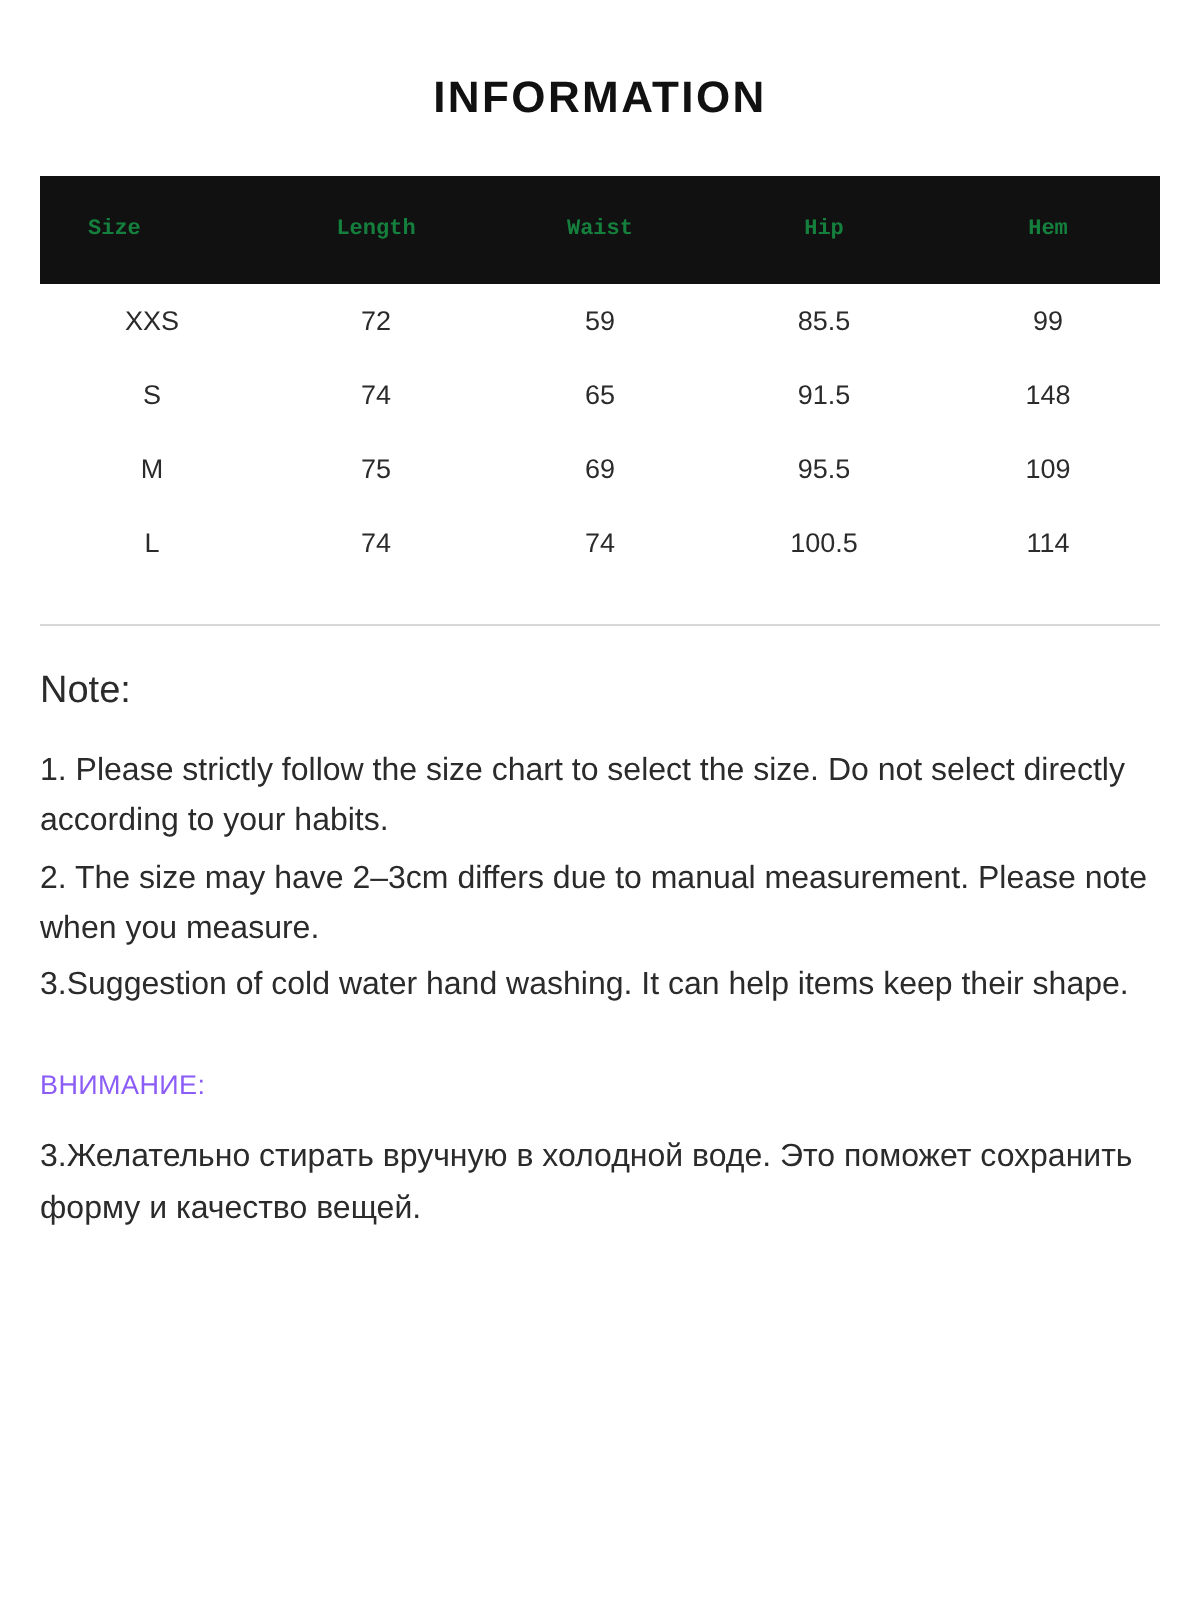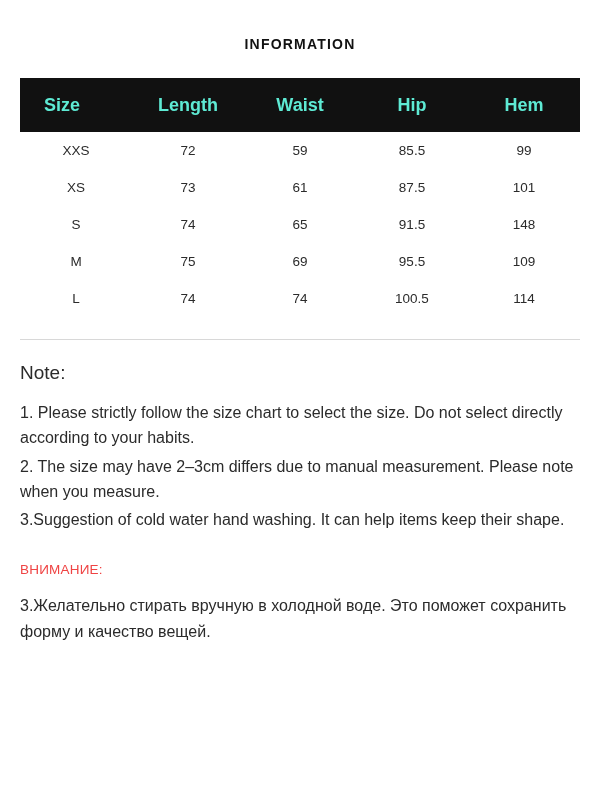--- a/index.html
+++ b/index.html
@@ -16,41 +16,42 @@
   }
   .page {
     width: 600px;
     height: 800px;
     position: relative;
     box-sizing: border-box;
     padding: 0 20px;
   }
   .title {
     text-align: center;
-    font-size: 14px;
+    font-size: 22px;
     font-weight: bold;
     letter-spacing: 1.2px;
     color: #111111;
     padding-top: 36px;
     padding-bottom: 10px;
   }
   table.size-table {
     width: 560px;
     margin: 16px auto 0 auto;
     border-collapse: collapse;
     table-layout: fixed;
   }
   table.size-table thead th {
     background: #111111;
-    color: #5eead4;
-    font-size: 18px;
+    color: #15803d;
+    font-size: 11px;
     font-weight: bold;
     height: 52px;
     vertical-align: middle;
     text-align: center;
+    font-family: Liberation Mono, monospace;
   }
   table.size-table thead th:first-child {
     text-align: left;
     padding-left: 24px;
   }
   table.size-table tbody td {
     font-size: 13.5px;
     color: #2b2b2b;
     height: 35px;
     text-align: center;
@@ -79,21 +80,21 @@
     font-size: 16px;
     color: #2b2b2b;
     line-height: 1.58;
     margin: 0 0 3px 0;
   }
   .ru-block {
     margin-top: 30px;
   }
   .ru-heading {
     font-size: 13.5px;
-    color: #ef4444;
+    color: #8b5cf6;
     margin-bottom: 16px;
     letter-spacing: 0.2px;
   }
 </style>
 </head>
 <body>
 
 <div class="page">
 
   <div class="title">INFORMATION</div>
@@ -108,27 +109,20 @@
         <th>Hem</th>
       </tr>
     </thead>
     <tbody>
       <tr>
         <td>XXS</td>
         <td>72</td>
         <td>59</td>
         <td>85.5</td>
         <td>99</td>
-      </tr>
-      <tr>
-        <td>XS</td>
-        <td>73</td>
-        <td>61</td>
-        <td>87.5</td>
-        <td>101</td>
       </tr>
       <tr>
         <td>S</td>
         <td>74</td>
         <td>65</td>
         <td>91.5</td>
         <td>148</td>
       </tr>
       <tr>
         <td>M</td>

